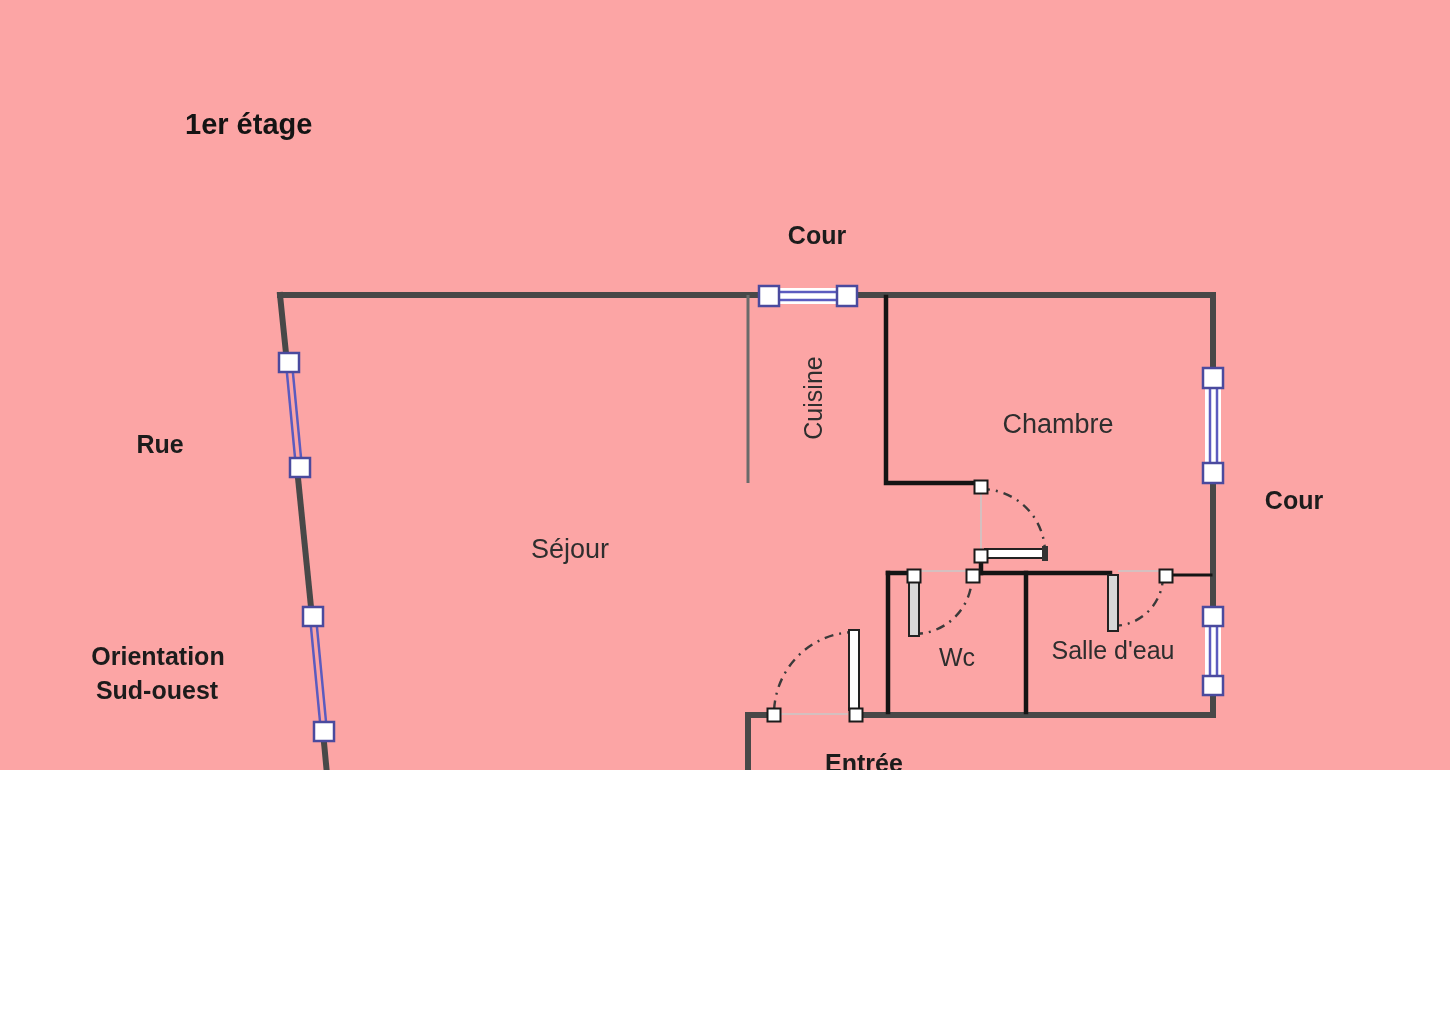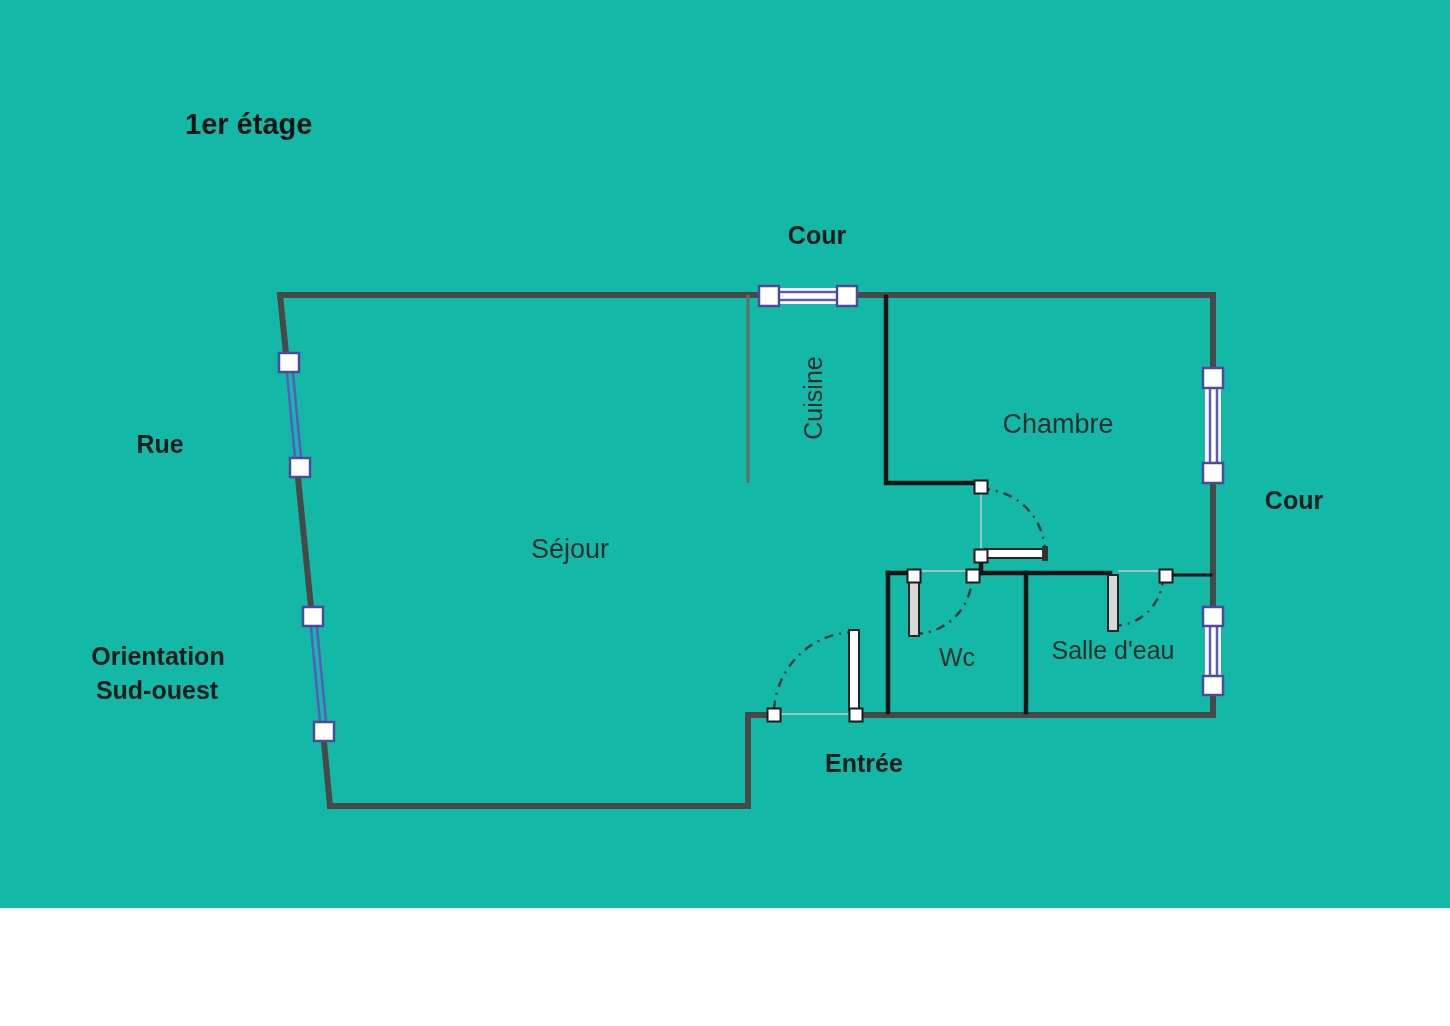--- a/index.html
+++ b/index.html
@@ -3,22 +3,22 @@
 <meta charset="utf-8">
 <style>
   html, body {
     margin: 0;
     padding: 0;
     background: #ffffff;
   }
   .page {
     position: relative;
     width: 1450px;
-    height: 908px;
-    background: #14b8a6;
+    height: 770px;
+    background: #fca5a5;
     font-family: "Liberation Sans", sans-serif;
     overflow: hidden;
   }
   svg text {
     font-family: "Liberation Sans", sans-serif;
   }
   .lbl-out {
     font-weight: bold;
     font-size: 25px;
     fill: #1c1c1c;

